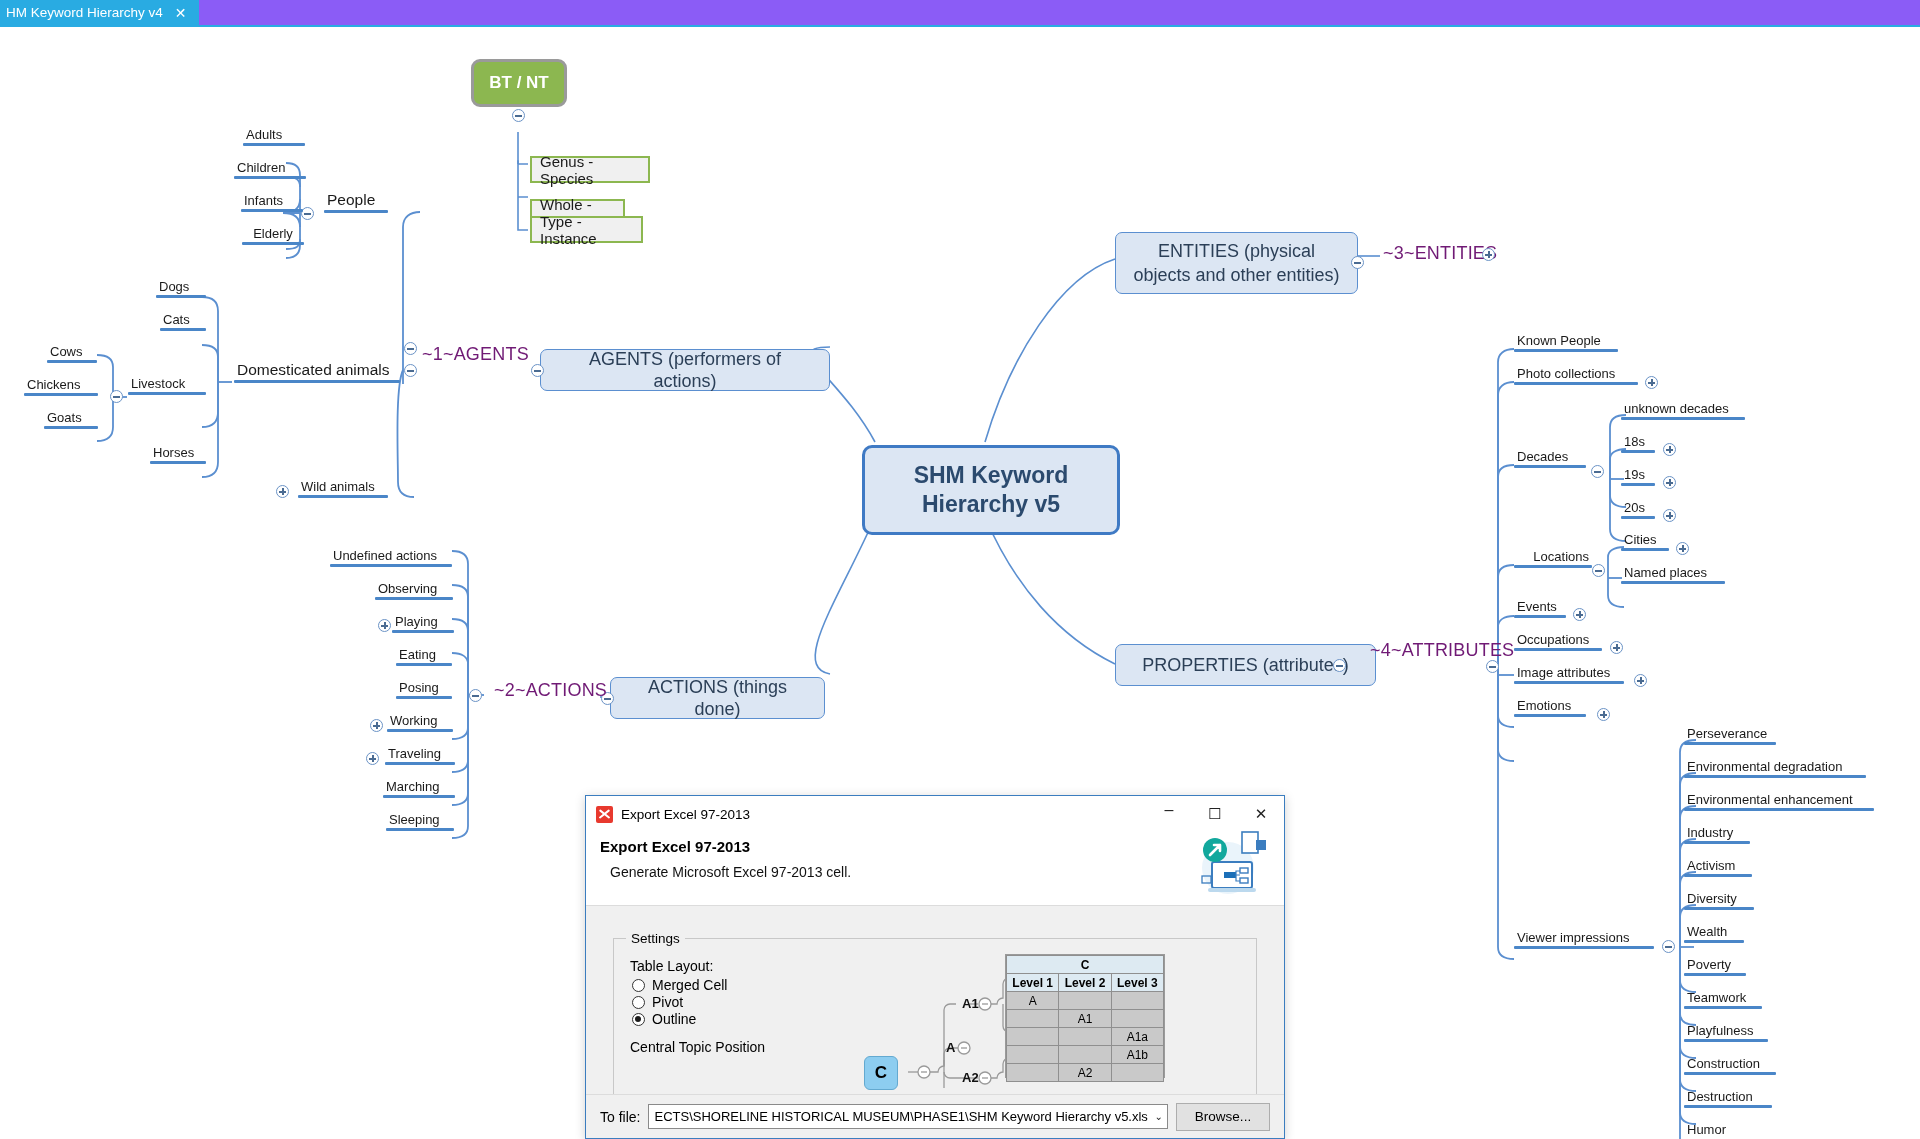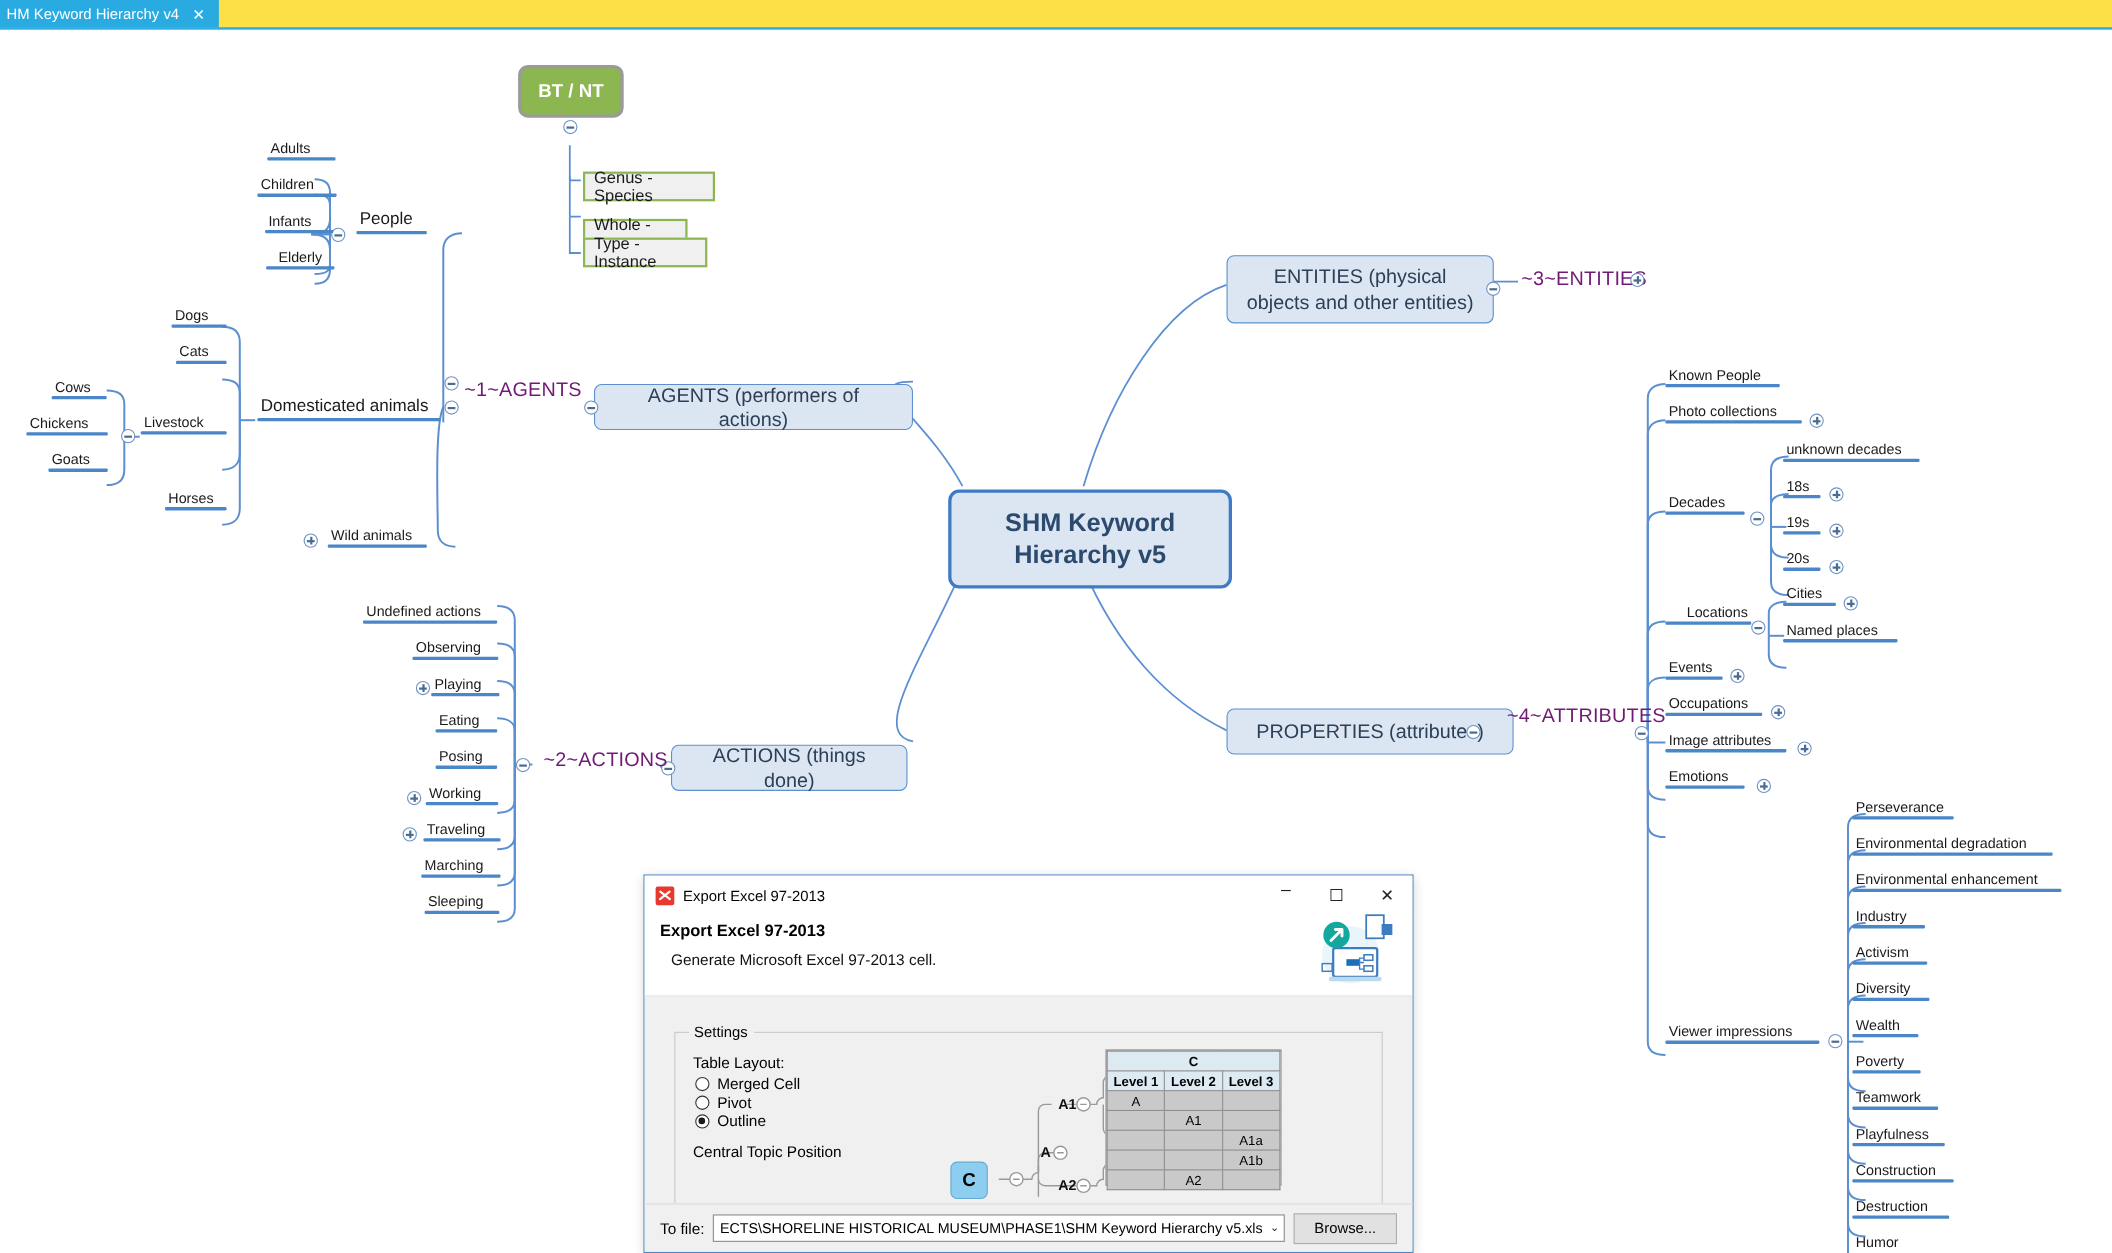--- a/index.html
+++ b/index.html
@@ -6,21 +6,21 @@
   body{
     width:1920px;height:1139px;position:relative;overflow:hidden;
     background:#ffffff;
     font-family:"Liberation Sans","DejaVu Sans",sans-serif;
     -webkit-font-smoothing:antialiased;
   }
 
   
   #tabbar{
     position:absolute;left:0;top:0;width:1920px;height:27px;
-    background:#fde047;border-bottom:2px solid #29abe2;box-sizing:border-box;
+    background:#8b5cf6;border-bottom:2px solid #29abe2;box-sizing:border-box;
   }
   #tabbar .tabstrip{
     position:absolute;left:0;top:0;height:25px;width:1920px;
     border-bottom:2px solid #29abe2;
   }
   .doc-tab{
     position:absolute;left:-6px;top:0;height:25px;
     background:#29abe2;color:#ffffff;
     display:flex;align-items:center;gap:12px;
     padding:0 12px 0 12px;font-size:13.5px;box-sizing:border-box;

